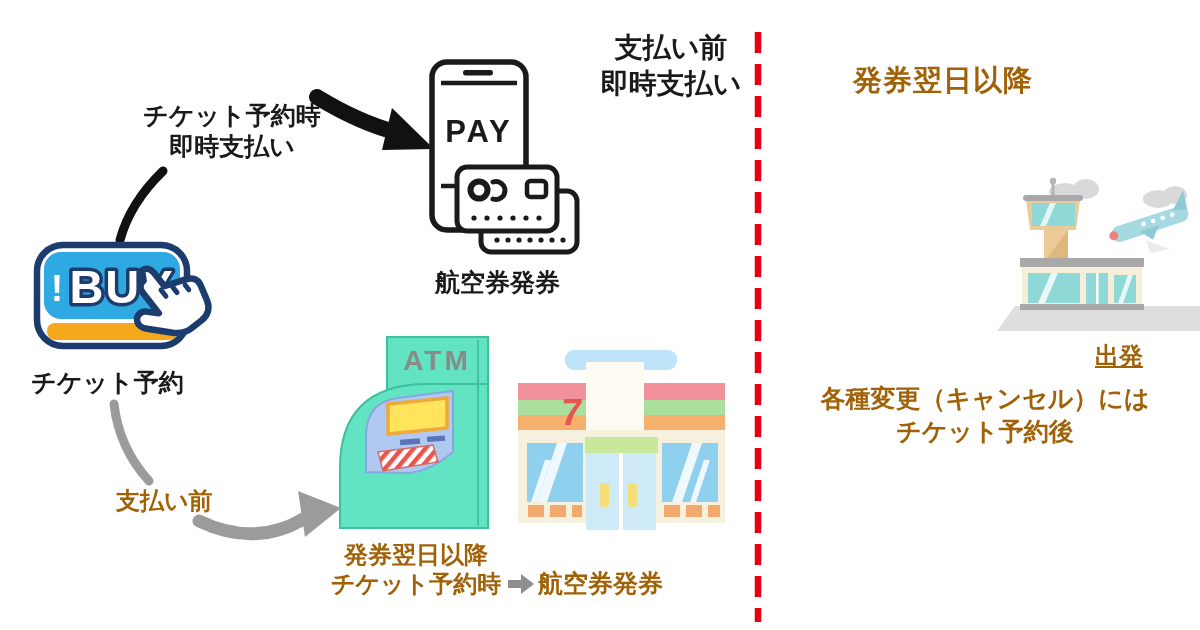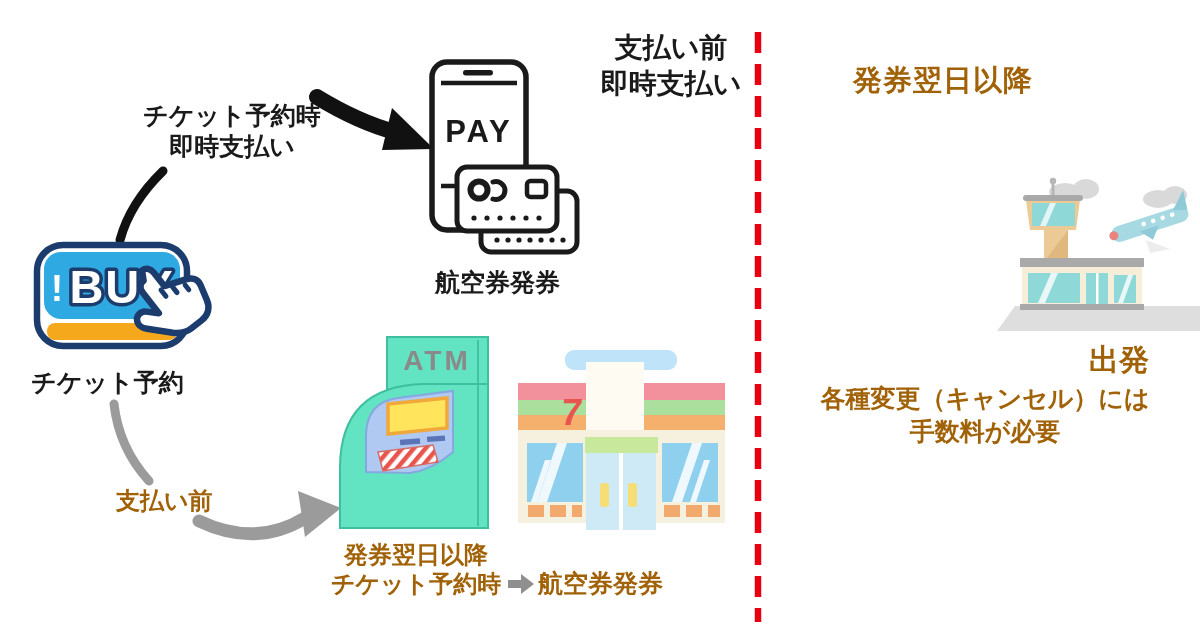--- a/index.html
+++ b/index.html
@@ -12,21 +12,21 @@
   .gray{color:#a16207;}
   .center{text-align:center;}
   .immediate-label{left:128px;top:100px;width:208px;font-size:25px;line-height:1.22;}
   .phone-caption{left:425px;top:266px;width:145px;font-size:25px;}
   .sameday-label{left:597px;top:30px;width:148px;font-size:28px;line-height:1.3;}
   .reserve-caption{left:25px;top:366px;width:165px;font-size:25px;}
   .beforepay-label{left:116px;top:485px;font-size:24px;}
   .deferred-caption{left:320px;top:541px;width:192px;font-size:24px;line-height:1.2;}
   .deferred-result{left:508px;top:567px;display:flex;align-items:center;gap:3px;font-size:25px;z-index:2;position:absolute;font-weight:bold;}
   .right-heading{left:853px;top:61px;font-size:29px;letter-spacing:1px;}
-  .departure-caption{left:1078px;top:340px;width:82px;font-size:30px;}
+  .departure-caption{left:1078px;top:340px;width:82px;font-size:24px;text-decoration:underline;}
   .fee-note{left:786px;top:382px;width:398px;font-size:25px;line-height:1.3;}
   .arrow-right{display:inline-block;position:relative;width:27px;height:20px;}
   .arrow-right .bar{position:absolute;left:0;top:6px;width:14px;height:8px;background:#8f8f8f;}
   .arrow-right .tip{position:absolute;left:13px;top:0;width:0;height:0;
       border-top:10px solid transparent;border-bottom:10px solid transparent;border-left:13px solid #8f8f8f;}
 </style>
 </head>
 <body>
 
 <div class="canvas">
@@ -219,16 +219,16 @@
       </span>
     <span>航空券発券</span>
   </div>
 
   <div class="t gray right-heading">発券翌日以降</div>
 
   <div class="t gray center departure-caption">出発</div>
 
   <div class="t gray center fee-note">
     <span class="ln">各種変更（キャンセル）には</span>
-    <span class="ln">手数料が必要</span>
+    <span class="ln">チケット予約後</span>
   </div>
 
 </div>
 
 </body></html>

